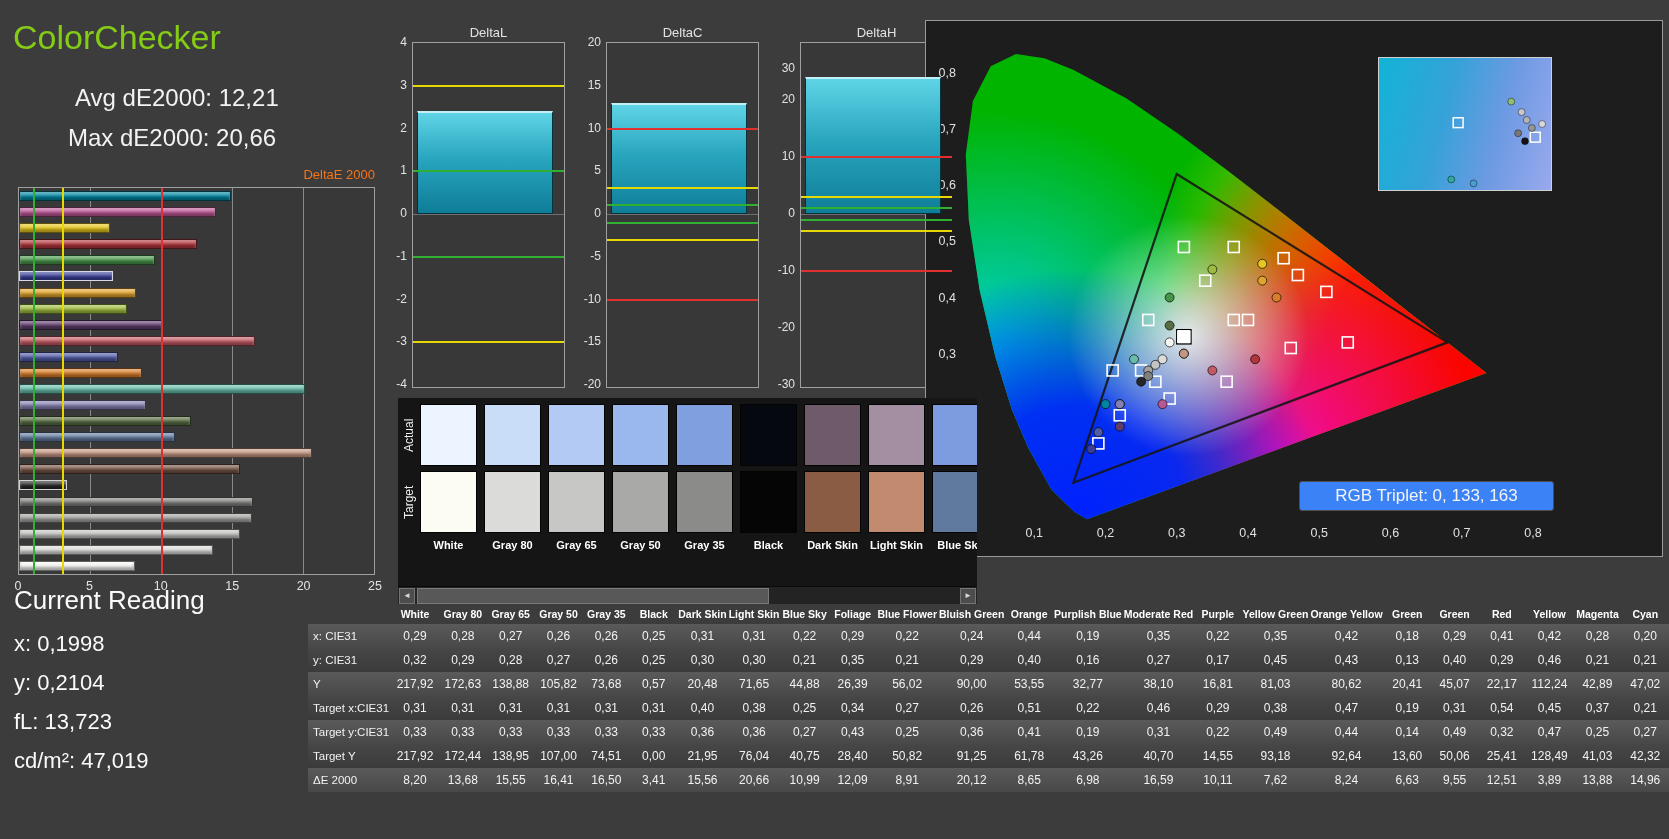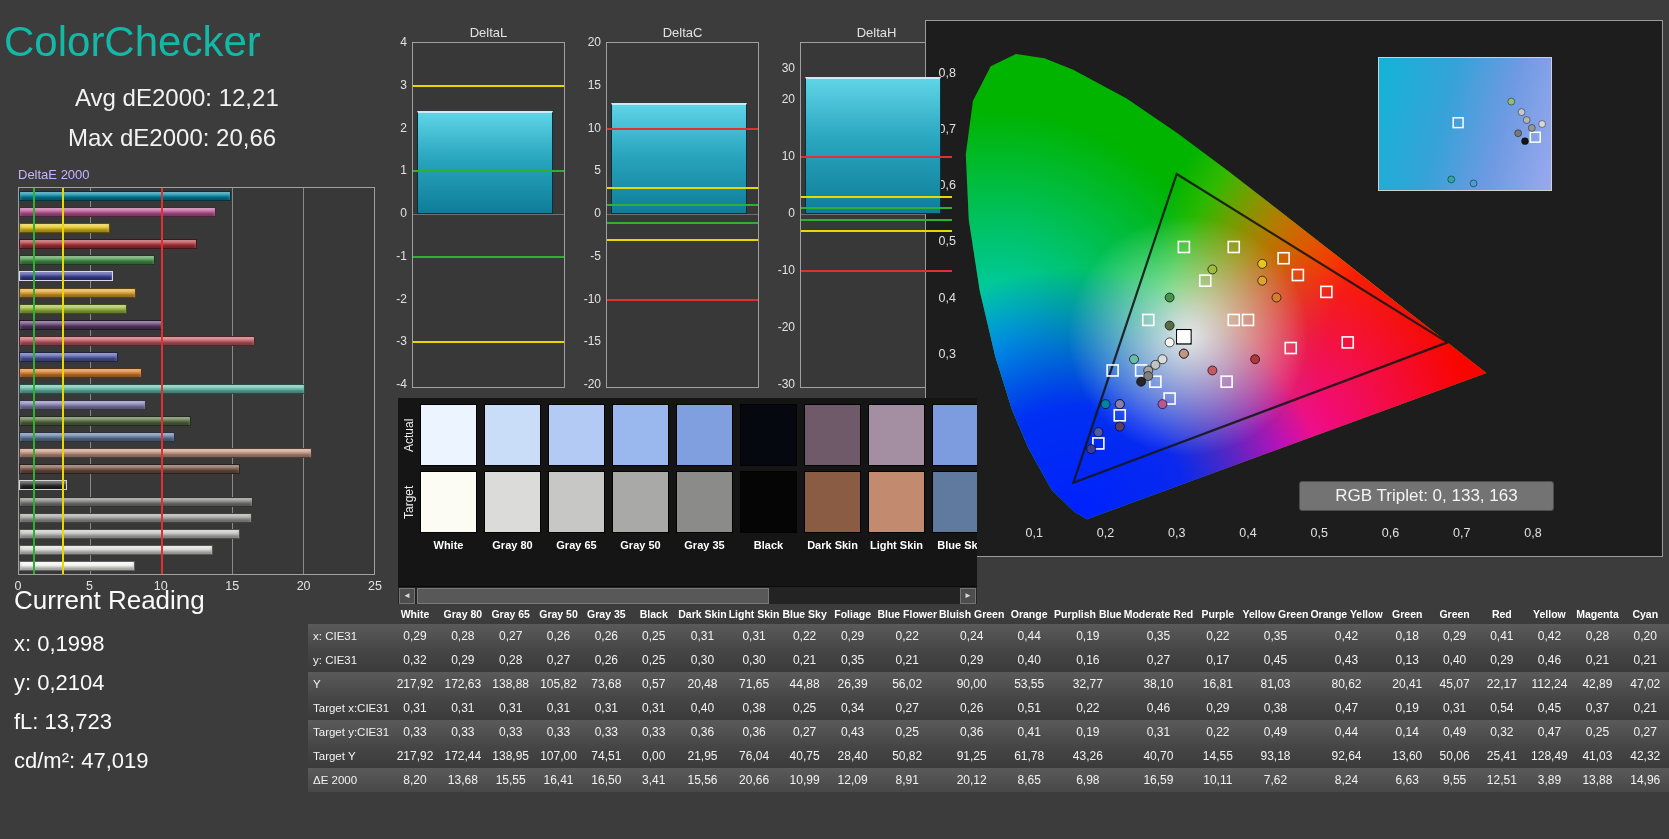--- a/index.html
+++ b/index.html
@@ -1,23 +1,23 @@
 <!DOCTYPE html>
 <html><head>
 <meta charset="utf-8">
 <style>
 *{margin:0;padding:0;box-sizing:border-box}
 html,body{background:#2e2e2e}
 #page{position:relative;width:1669px;height:839px;background:#3c3c3c;font-family:"Liberation Sans",sans-serif;color:#f2f2f2;overflow:hidden}
 
-.hdr-title{position:absolute;left:4px;top:18px;font-size:42px;color:#14b8a6}
+.hdr-title{position:absolute;left:13px;top:18px;font-size:34px;color:#84cc16}
 .hdr-avg{position:absolute;left:75px;top:84px;font-size:24px}
 .hdr-max{position:absolute;left:68px;top:124px;font-size:24px}
 
-.de-title{position:absolute;left:18px;top:167px;width:357px;text-align:left;font-size:13px;color:#c4b5fd}
+.de-title{position:absolute;left:18px;top:167px;width:357px;text-align:right;font-size:13px;color:#f97316}
 .de-plot{position:absolute;left:18px;top:187px;width:357px;height:388px;border:1px solid #a0a0a0;background:rgba(0,0,0,.06);display:flex;flex-direction:column}
 .de-grid{position:absolute;top:0;bottom:0;width:1px;background:#8a8a8a;z-index:1}
 .de-ref{position:absolute;top:0;bottom:0;width:2px;z-index:3}
 .bar-slot{flex:1 1 0;display:flex;align-items:center;position:relative;z-index:2}
 .de-bar{height:10px;border:1px solid rgba(0,0,0,.6);box-shadow:inset 0 3px 3px rgba(255,255,255,.4),inset 0 -3px 3px rgba(0,0,0,.35)}
 .de-xlabels{position:absolute;left:18px;top:579px;width:357px;height:16px}
 .de-xlabel{position:absolute;top:0;transform:translateX(-50%);font-size:12.5px;color:#e2e2e2}
 
 .delta-chart{position:absolute;top:25px;width:186px;height:363px}
 #dchart-l{left:382px}#dchart-c{left:576px}#dchart-h{left:770px}
@@ -28,21 +28,21 @@
 .dc-zero{position:absolute;left:0;right:0;height:1px;background:#6f6f6f}
 .dc-ref{position:absolute;left:0;right:0;height:2px;z-index:4}
 .dc-box{position:absolute;left:4px;right:11px;z-index:3;background:linear-gradient(to bottom,#5fd4e6 0%,#2aa6bf 45%,#0e7d98 100%);border:1px solid #05313d;border-top:2px solid #c2eef6}
 
 .cie-panel{position:absolute;left:925px;top:20px;width:738px;height:537px;background:#1d1d1d;border:1px solid #9a9a9a;z-index:1}
 .cie-title{position:absolute;left:0;right:0;top:5px;text-align:center;font-size:13px;color:#ececec}
 .cie-svg{position:absolute;left:0;top:0;width:736px;height:535px}
 .cie-axis{fill:#e0e0e0;font-size:12.5px;font-family:"Liberation Sans",sans-serif}
 .cie-inset{position:absolute;left:452px;top:36px;width:174px;height:134px;border:1px solid #d0d0d0;background:linear-gradient(105deg,#12b4d6 0%,#35a2d8 38%,#6d9ae2 68%,#99a9ee 100%)}
 .cie-inset svg{position:absolute;left:0;top:0;width:100%;height:100%}
-.rgb-box{position:absolute;left:373px;top:460px;width:255px;height:30px;background:#737373;border:1px solid #4d4d4d;border-radius:3px;font-size:17px;color:#f4f4f4;display:flex;align-items:center;justify-content:center}
+.rgb-box{position:absolute;left:373px;top:460px;width:255px;height:30px;background:#3b82f6;border:1px solid #4d4d4d;border-radius:3px;font-size:17px;color:#f4f4f4;display:flex;align-items:center;justify-content:center}
 
 .swatch-panel{position:absolute;left:398px;top:398px;width:579px;height:206px;background:#151515;overflow:hidden;z-index:2}
 #swatch-grid{position:absolute;left:0;top:0;right:0;bottom:0}
 .swatch-rowlabel{position:absolute;left:3px;width:15px;font-size:12px;color:#f0f0f0;writing-mode:vertical-rl;transform:rotate(180deg);display:flex;align-items:center;justify-content:center}
 #rowlabel-actual{top:6px;height:62px}
 #rowlabel-target{top:73px;height:62px}
 .swatch-cell{position:absolute;width:57px;height:62px;border:1px solid #030303}
 .swatch-label{position:absolute;width:65px;text-align:center;font-size:11px;font-weight:bold;color:#ffffff;white-space:nowrap}
 .swatch-scrollbar{position:absolute;left:0;right:0;top:188px;height:18px;background:#232323;border-top:1px solid #0a0a0a}
 .scroll-btn{position:absolute;top:1px;width:16px;height:16px;background:#4d4d4d;border:1px solid #757575;color:#d8d8d8;font-size:8px;line-height:14px;text-align:center}

